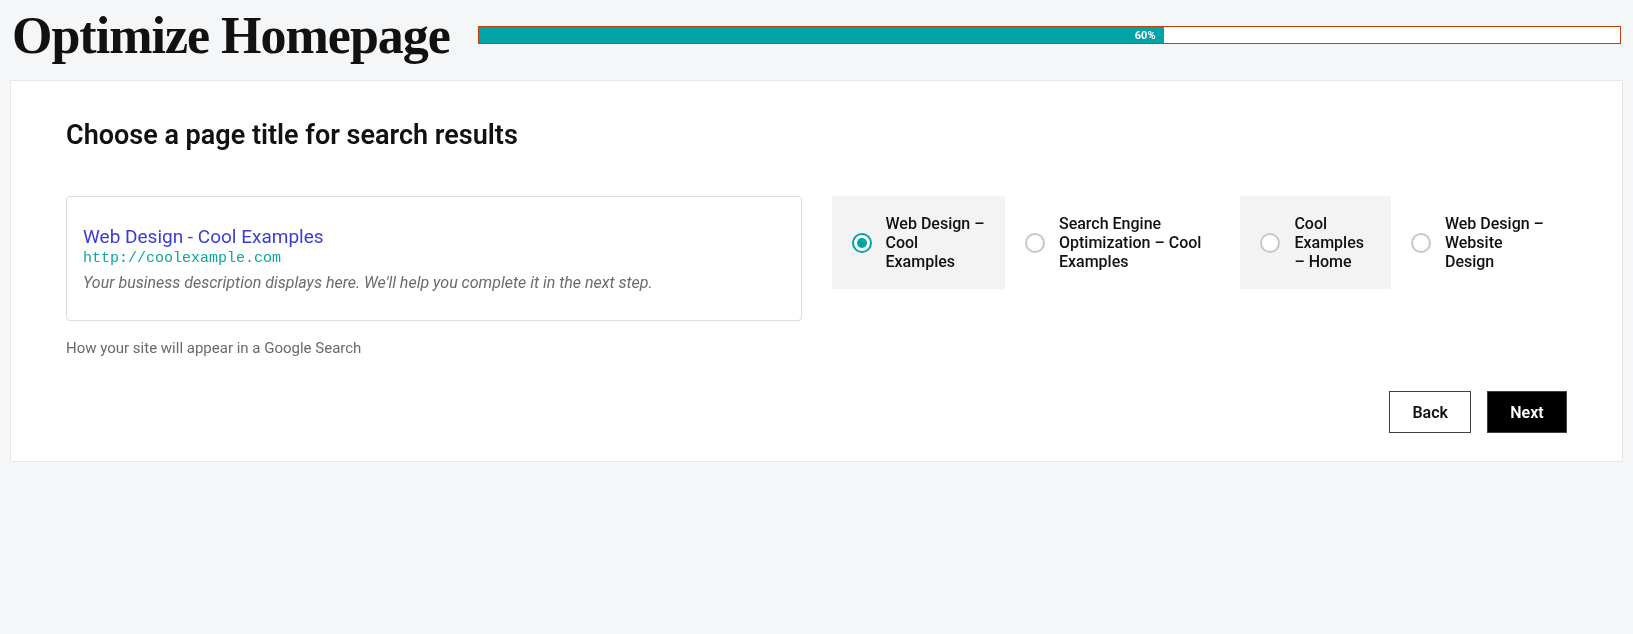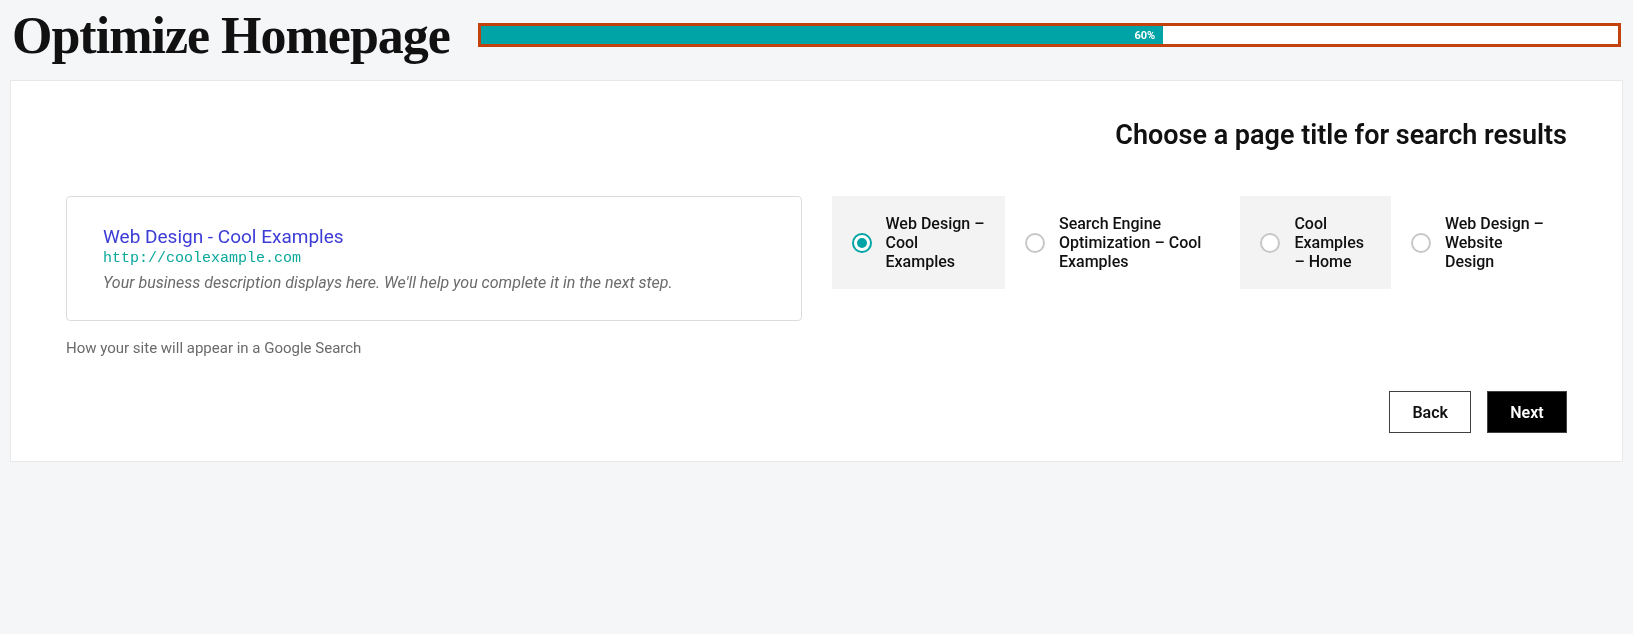--- a/index.html
+++ b/index.html
@@ -22,23 +22,23 @@
       font-family: "Times New Roman", Georgia, serif;
       font-weight: 900;
       font-size: 52px;
       letter-spacing: -1px;
       white-space: nowrap;
     }
 
     .progress-wrap {
       position: relative;
       flex: 1;
-      height: 24px;
-      background: #fff;
-      border: 3px solid #c2410c;
+      height: 18px;
+      background: #fff;
+      border: 1px solid #c2410c;
     }
     .progress-fill {
       position: absolute;
       left: 0; top: 0; bottom: 0;
       width: 60%;
       background: #00a4a6;
     }
     .progress-label {
       position: absolute;
       right: 8px;
@@ -50,40 +50,40 @@
     }
 
     .card {
       margin: 10px 10px 10px 10px;
       background: #fff;
       border: 1px solid #e8e8e8;
       padding: 38px 55px 28px 55px;
     }
 
     .sub-heading {
-      text-align: right;
+      text-align: left;
       font-size: 27px;
       font-weight: 600;
       color: #111;
       margin-bottom: 45px;
     }
 
     .columns {
       display: flex;
       gap: 30px;
       align-items: flex-start;
     }
 
     .left-col { flex: 1; }
     .right-col { flex: 1; }
 
     .preview-box {
       border: 1px solid #dcdcdc;
       border-radius: 4px;
-      padding: 28px 36px;
+      padding: 28px 16px;
       background: #fff;
     }
     .preview-title {
       color: #3b3bd6;
       font-size: 19px;
       font-weight: 400;
       margin-bottom: 2px;
     }
     .preview-url {
       color: #09a89b;

